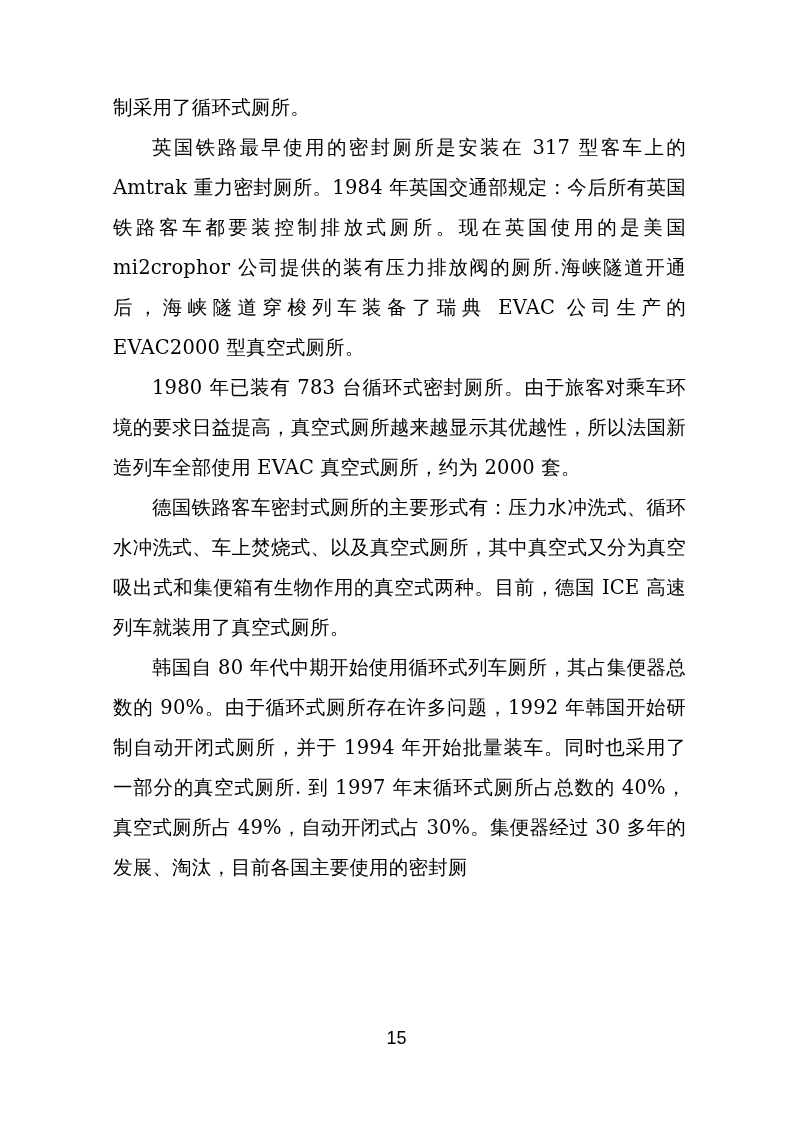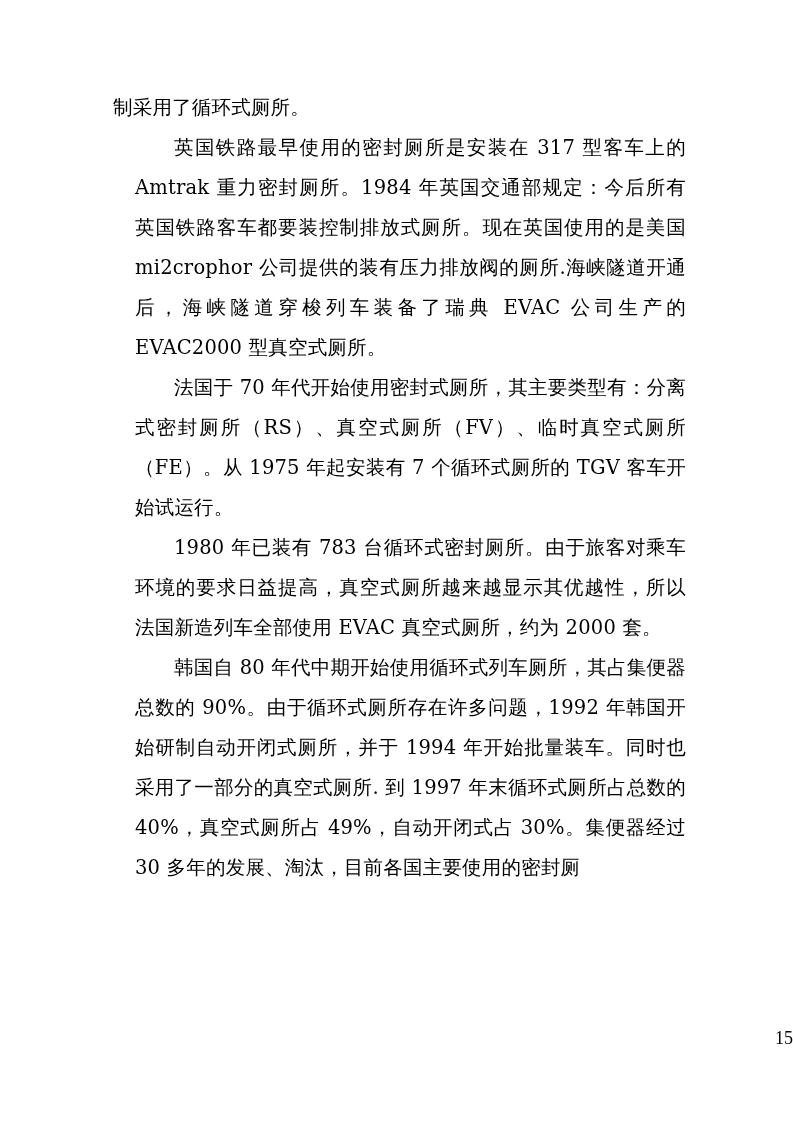--- a/index.html
+++ b/index.html
@@ -32,38 +32,37 @@
   .para {
     font-size: 19.5px;
     line-height: 40px;
     text-align: justify;
     text-justify: inter-ideograph;
     margin: 0;
     letter-spacing: 0.2px;
   }
   .para.indent {
     text-indent: 39px;
-    margin-left: 22px;
   }
   .page-number {
     position: absolute;
     left: 0;
     top: 1028px;
     width: 793px;
-    text-align: right;
+    text-align: center;
     font-size: 18px;
-    font-family: Liberation Serif, serif;
+    font-family: Liberation Sans, sans-serif;
     color: #000000;
   }
 </style>
 </head>
 <body>
 
 <div class="page">
   <div class="content">
     <p class="para">制采用了循环式厕所。</p>
     <p class="para indent">英国铁路最早使用的密封厕所是安装在 317 型客车上的 Amtrak 重力密封厕所。1984 年英国交通部规定：今后所有英国铁路客车都要装控制排放式厕所。现在英国使用的是美国 mi2crophor 公司提供的装有压力排放阀的厕所.海峡隧道开通后，海峡隧道穿梭列车装备了瑞典 EVAC 公司生产的 EVAC2000 型真空式厕所。</p>
-    <p class="para indent">法国于 70 年代开始使用密封式厕所，其主要类型有：分离式密封厕所（RS）、真空式厕所（FV）、临时真空式厕所（FE）。从 1975 年起安装有 7 个循环式厕所的 TGV 客车开始试运行。</p>
     <p class="para indent">1980 年已装有 783 台循环式密封厕所。由于旅客对乘车环境的要求日益提高，真空式厕所越来越显示其优越性，所以法国新造列车全部使用 EVAC 真空式厕所，约为 2000 套。</p>
+    <p class="para indent">德国铁路客车密封式厕所的主要形式有：压力水冲洗式、循环水冲洗式、车上焚烧式、以及真空式厕所，其中真空式又分为真空吸出式和集便箱有生物作用的真空式两种。目前，德国 ICE 高速列车就装用了真空式厕所。</p>
     <p class="para indent">韩国自 80 年代中期开始使用循环式列车厕所，其占集便器总数的 90%。由于循环式厕所存在许多问题，1992 年韩国开始研制自动开闭式厕所，并于 1994 年开始批量装车。同时也采用了一部分的真空式厕所. 到 1997 年末循环式厕所占总数的 40%，真空式厕所占 49%，自动开闭式占 30%。集便器经过 30 多年的发展、淘汰，目前各国主要使用的密封厕</p>
   </div>
   <div class="page-number">15</div>
 </div>
 
 </body></html>

